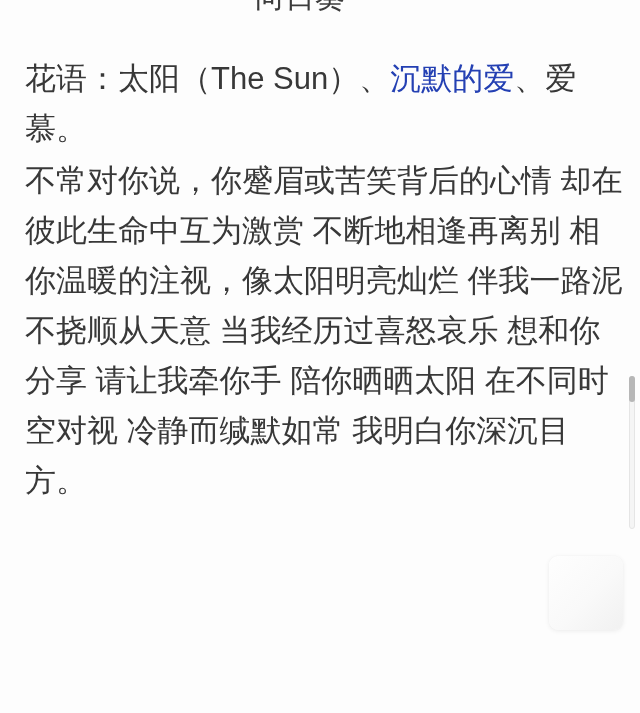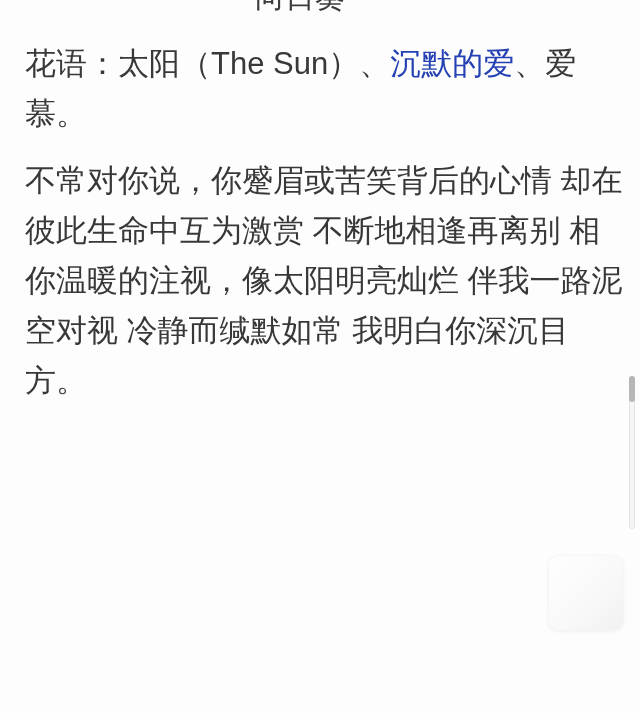--- a/index.html
+++ b/index.html
@@ -26,21 +26,21 @@
   #clipped-heading {
     position: absolute;
     top: -23px;
     left: 255px;
     font-size: 30px;
     color: #3b3b3b;
     white-space: nowrap;
   }
   #flower-para {
     position: absolute;
-    top: 39px;
+    top: 54px;
     left: 25px;
     font-size: 31px;
   }
   #poem-para {
     position: absolute;
     top: 156px;
     left: 25px;
     font-size: 31px;
   }
   .body-text { color: #383838; }
@@ -88,20 +88,22 @@
 
   <div id="flower-para">
       <div class="line"><span class="body-text">花语：太阳（The Sun）、</span><span class="link-text" style="color: rgb(36, 64, 179);">沉默的爱</span><span class="body-text">、爱</span></div>
       <div class="line"><span class="body-text">慕。</span></div>
     </div>
 
   <div id="poem-para">
       <div class="line body-text">不常对你说，你蹙眉或苦笑背后的心情 却在</div>
       <div class="line body-text">彼此生命中互为激赏 不断地相逢再离别 相</div>
       <div class="line body-text">你温暖的注视，像太阳明亮灿烂 伴我一路泥</div>
+      <div class="line body-text">不挠顺从天意 当我经历过喜怒哀乐 想和你</div>
+      <div class="line body-text">分享 请让我牵你手 陪你晒晒太阳 在不同时</div>
       <div class="line body-text">空对视 冷静而缄默如常 我明白你深沉目</div>
       <div class="line body-text">方。</div>
     </div>
 
   <div id="watermark-patch"></div>
 
   <div id="scrollbar-track"></div>
   <div id="scrollbar-thumb"></div>
 
 </div>

